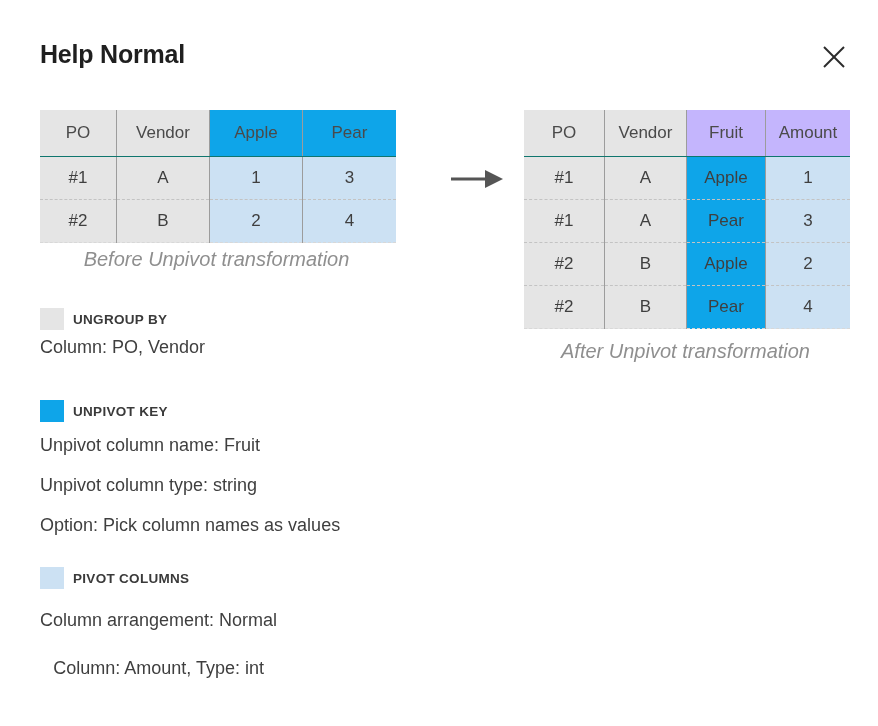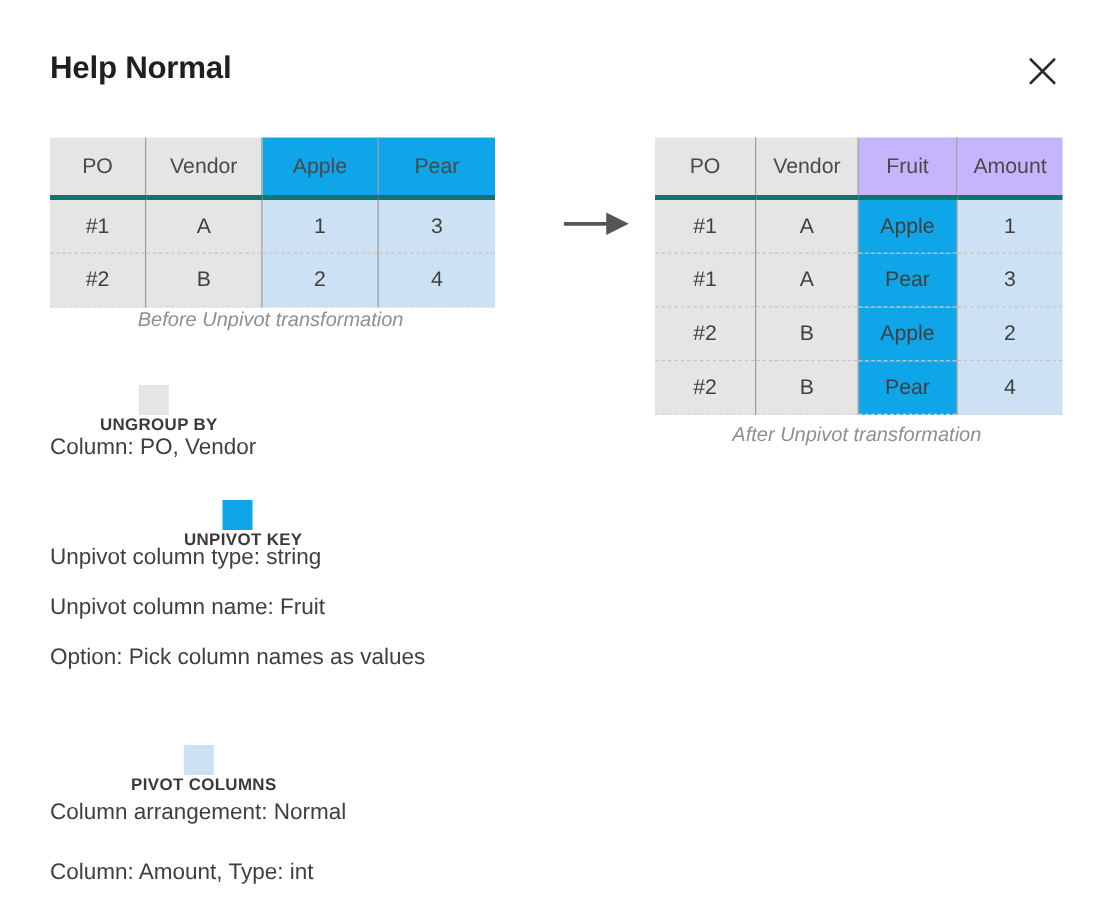--- a/index.html
+++ b/index.html
@@ -55,21 +55,21 @@
     font-weight: normal;
     vertical-align: middle;
     border-right: 1px solid #9c9c9c;
     border-bottom: 1px dashed #c3c3c3;
     height: 42px;
     font-size: 17px;
     color: #3f3f3f;
   }
   .grid-table th {
     height: 46px;
-    border-bottom: 4px solid #0f766e;
+    border-bottom: 1px solid #0f766e;
     color: #4a4a4a;
   }
   .grid-table tr:last-child td { border-bottom: 1px dashed #d8d8d8; }
   .grid-table .last-col { border-right: none; }
 
   .fill-grey  { background: #e5e5e5; }
   .fill-green { background: #0ea5e9; }
   .fill-blue  { background: #cce1f3; }
   .fill-white { background: #c4b5fd; }
 
@@ -83,21 +83,21 @@
   
   #table-after { left: 524px; top: 110px; width: 323px; }
   #table-after .c-po     { width: 80px; }
   #table-after .c-vendor { width: 81px; }
   #table-after .c-fruit  { width: 78px; }
   #table-after .c-amount { width: 84px; }
   #table-after th { overflow: visible; white-space: nowrap; }
 
   .table-caption {
     position: absolute;
-    font-size: 16px;
+    font-size: 20px;
     font-style: italic;
     color: #8f8f8f;
     text-align: center;
     white-space: nowrap;
   }
   #caption-before { left: 40px; top: 248px; width: 353px; }
   #caption-after  { left: 524px; top: 340px; width: 323px; }
 
   
   #transform-arrow {
@@ -107,21 +107,20 @@
     width: 54px;
     height: 24px;
   }
 
   
   .legend-section { position: absolute; left: 40px; }
   .legend-head {
     display: flex;
     align-items: center;
     height: 22px;
-    flex-direction: column;
   }
   .legend-swatch {
     width: 24px;
     height: 22px;
     flex: 0 0 24px;
   }
   .legend-title {
     margin-left: 9px;
     font-size: 13.5px;
     font-weight: bold;
@@ -130,24 +129,24 @@
     text-transform: uppercase;
     white-space: nowrap;
   }
   .legend-line {
     font-size: 18px;
     color: #3f3f3f;
     white-space: nowrap;
     line-height: 34px;
   }
   #section-ungroup { top: 308px; }
-  #section-ungroup .legend-line { margin-top: 10px; }
+  #section-ungroup .legend-line { }
   #section-unpivot { top: 400px; }
   #section-unpivot .legend-line { margin-top: 6px; }
-  #section-pivot   { top: 596px; }
+  #section-pivot   { top: 567px; text-align: center; }
   #section-pivot .legend-line { margin-top: 14px; }
 </style>
 </head>
 <body>
 
 <div id="page-title">Help Normal</div>
 
 <div id="close-button">
   <span>
     <svg width="26" height="26" viewBox="0 0 26 26" aria-hidden="true">
@@ -236,22 +235,22 @@
     <span class="legend-title">UNGROUP BY</span>
   </div>
   <div class="legend-line">Column: PO, Vendor</div>
 </div>
 
 <div class="legend-section" id="section-unpivot">
   <div class="legend-head">
     <span class="legend-swatch fill-green"></span>
     <span class="legend-title">UNPIVOT KEY</span>
   </div>
+  <div class="legend-line">Unpivot column name: Fruit</div>
   <div class="legend-line">Unpivot column type: string</div>
-  <div class="legend-line">Unpivot column name: Fruit</div>
   <div class="legend-line">Option: Pick column names as values</div>
 </div>
 
 <div class="legend-section" id="section-pivot">
   <div class="legend-head">
     <span class="legend-swatch fill-blue"></span>
     <span class="legend-title">PIVOT COLUMNS</span>
   </div>
   <div class="legend-line">Column arrangement: Normal</div>
   <div class="legend-line">Column: Amount, Type: int</div>

